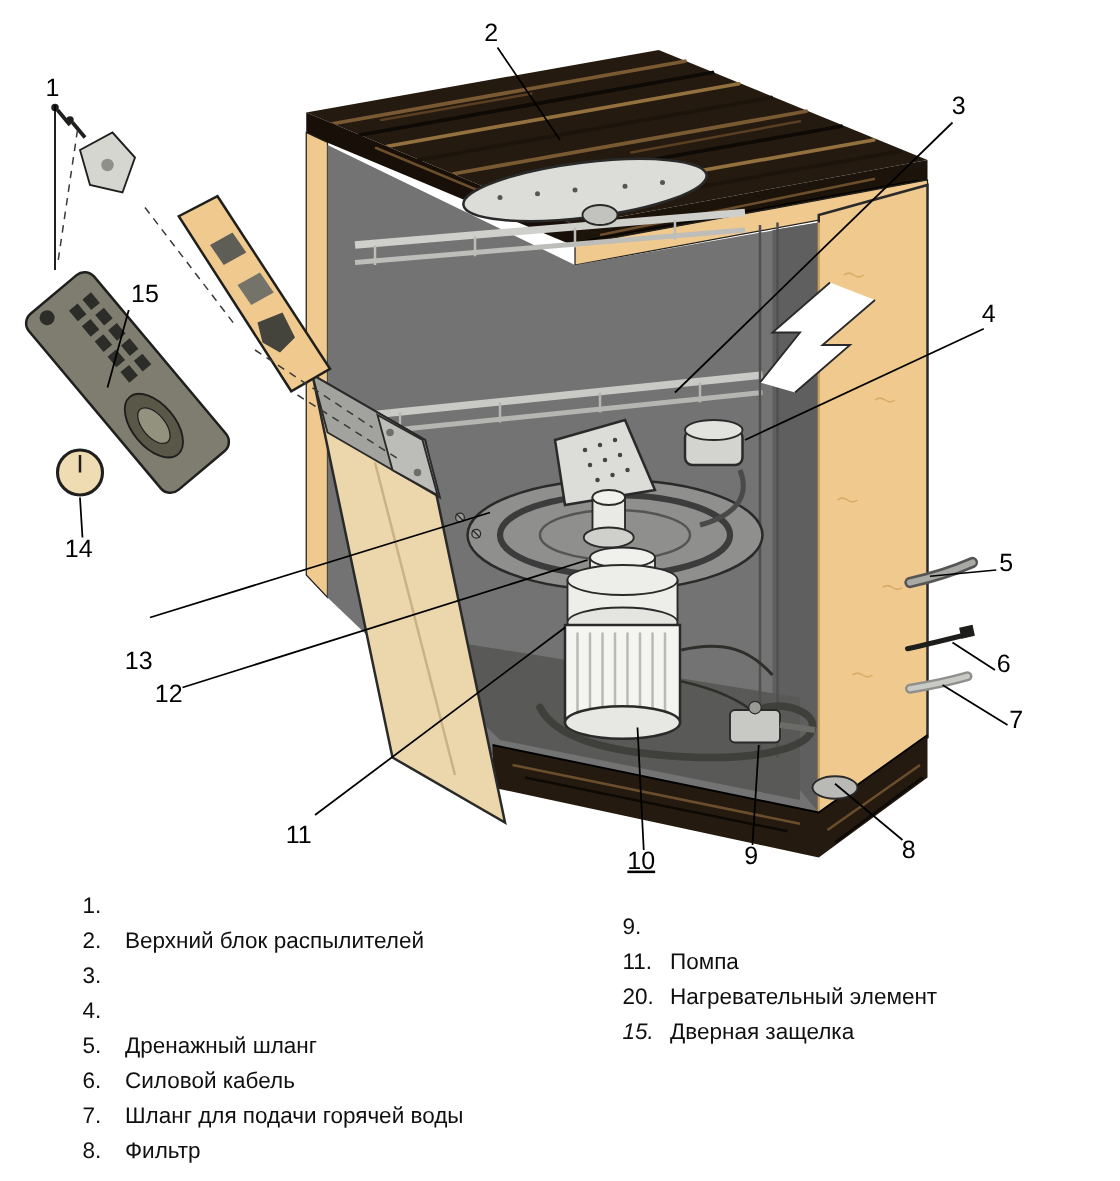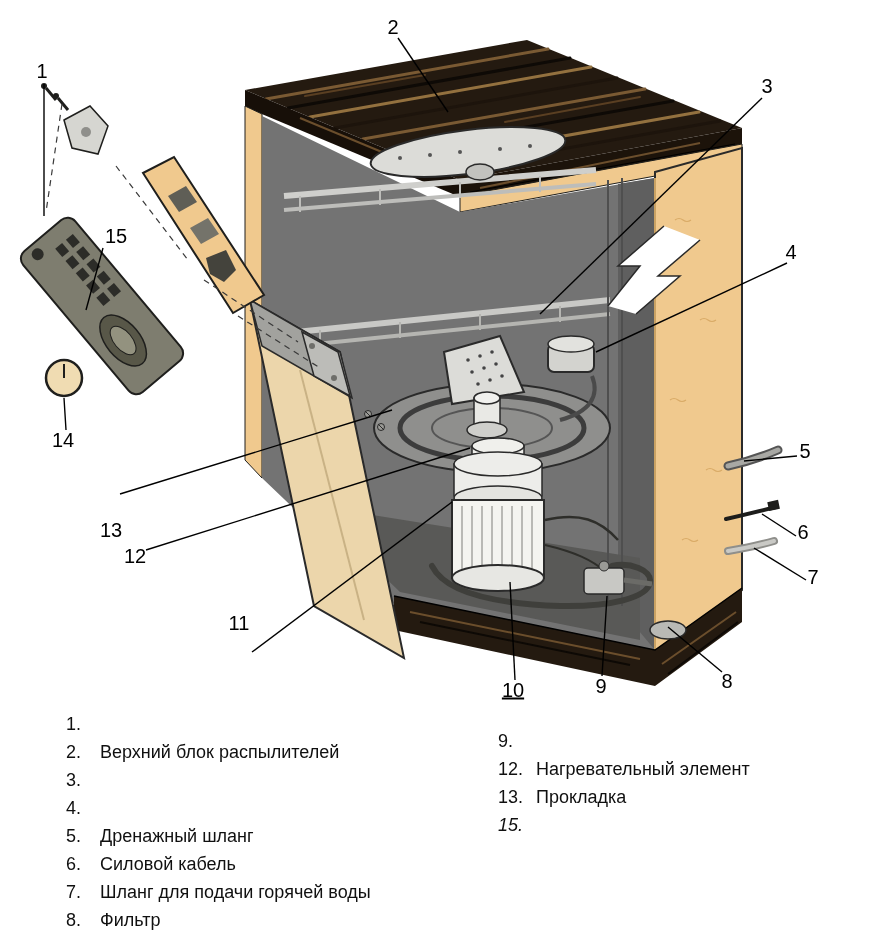--- a/index.html
+++ b/index.html
@@ -299,21 +299,21 @@
   <div class="callout" style="left:42px;top:71px;">1</div>
   <div class="callout" style="left:393px;top:27px;">2</div>
   <div class="callout" style="left:767px;top:86px;">3</div>
   <div class="callout" style="left:791px;top:252px;">4</div>
   <div class="callout" style="left:805px;top:451px;">5</div>
   <div class="callout" style="left:803px;top:532px;">6</div>
   <div class="callout" style="left:813px;top:577px;">7</div>
   <div class="callout" style="left:727px;top:681px;">8</div>
   <div class="callout" style="left:601px;top:686px;">9</div>
   <div class="callout" style="left:513px;top:690px;text-decoration:underline;">10</div>
-  <div class="callout" style="left:239px;top:623px;text-align:center;">11</div>
+  <div class="callout" style="left:239px;top:669px;text-align:center;">11</div>
   <div class="callout" style="left:135px;top:556px;text-align:center;">12</div>
   <div class="callout" style="left:111px;top:502px;margin-top:28px;">13</div>
   <div class="callout" style="left:63px;top:440px;">14</div>
   <div class="callout" style="left:116px;top:236px;">15</div>
 
   <div class="legend legend-col-left">
     <div class="legend-row">
       <span class="legend-num">1.</span>
     </div>
     <div class="legend-row">
@@ -342,25 +342,26 @@
       <span class="legend-num">8.</span>
       <span class="legend-label">Фильтр</span>
     </div>
   </div>
 
   <div class="legend legend-col-right">
     <div class="legend-row">
       <span class="legend-num">9.</span>
     </div>
     <div class="legend-row">
-      <span class="legend-num">12.</span>
+      <span class="legend-num">11.</span>
+      <span class="legend-label">Помпа</span>
+    </div>
+    <div class="legend-row">
+      <span class="legend-num">20.</span>
       <span class="legend-label">Нагревательный элемент</span>
     </div>
     <div class="legend-row">
-      <span class="legend-num">13.</span>
-      <span class="legend-label">Прокладка</span>
-    </div>
-    <div class="legend-row">
       <span class="legend-num it">15.</span>
+      <span class="legend-label">Дверная защелка</span>
     </div>
   </div>
 
 </div>
 
 </body></html>

